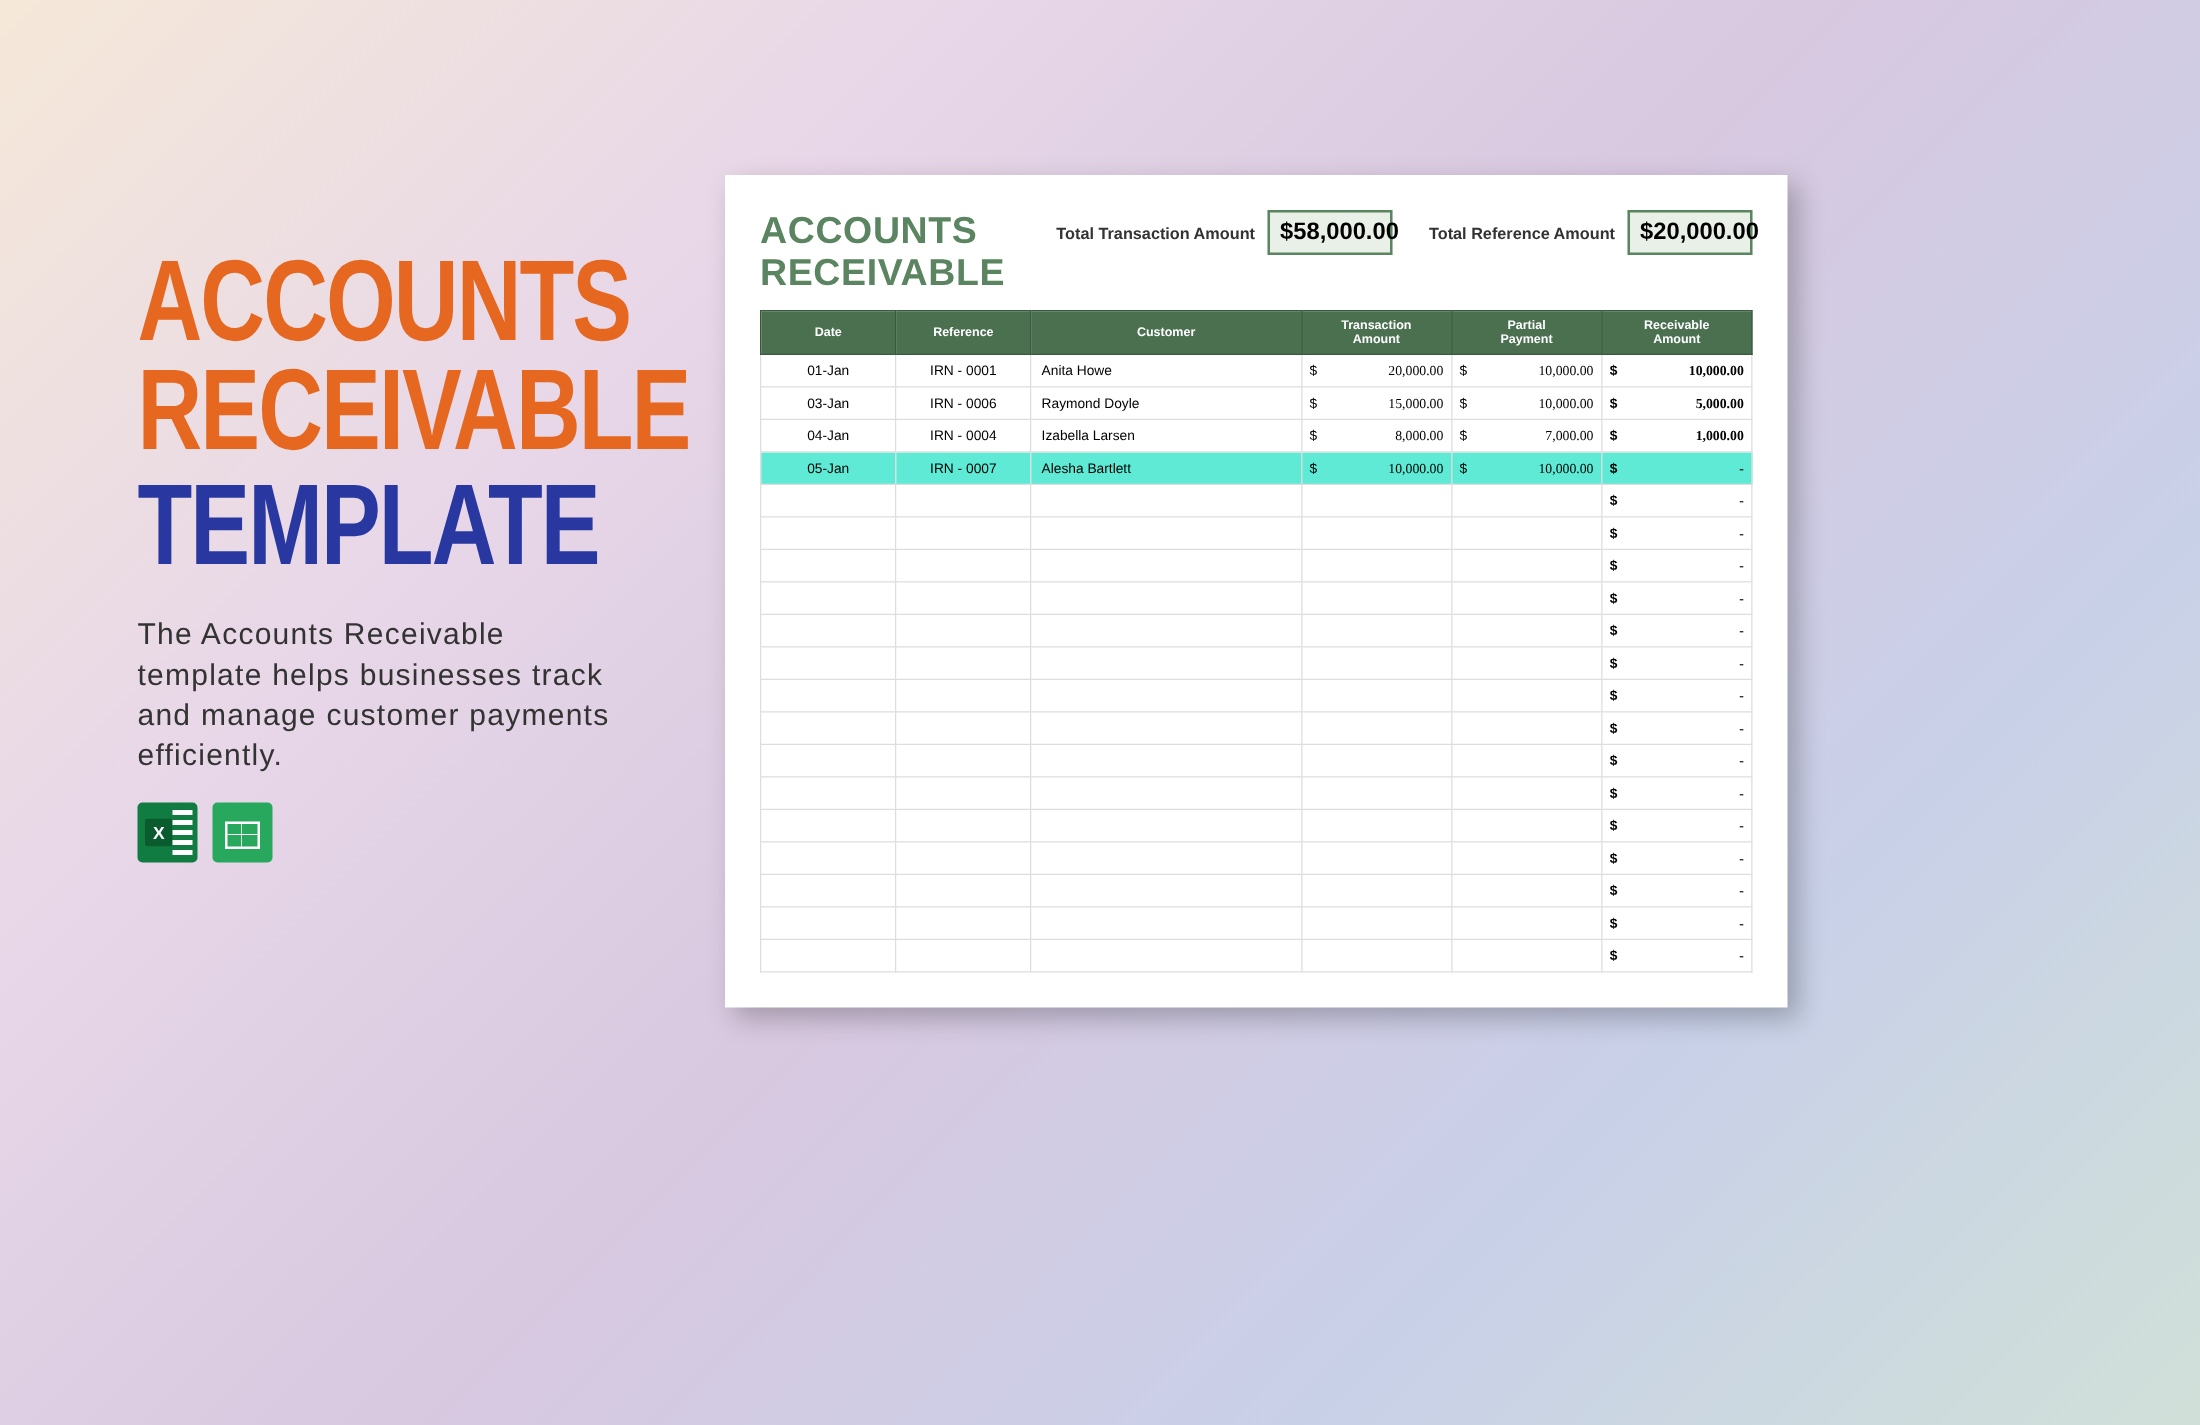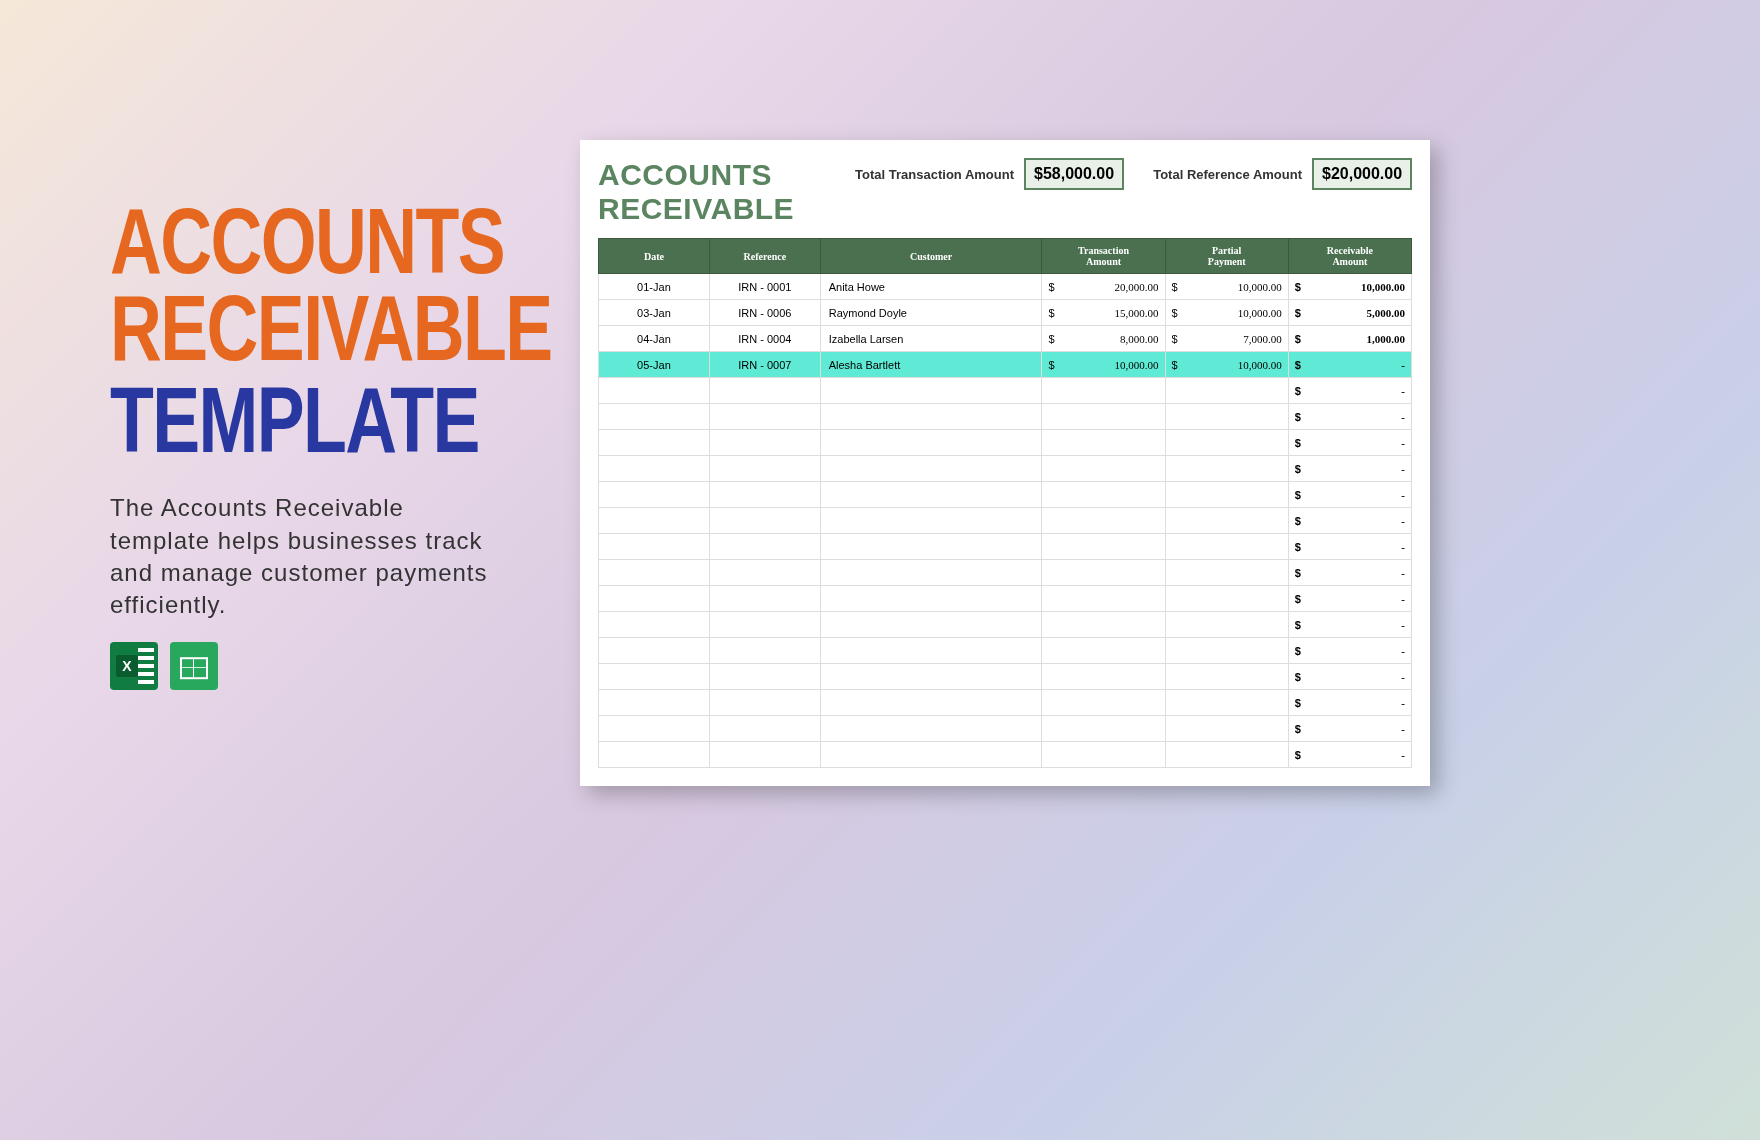--- a/index.html
+++ b/index.html
@@ -103,21 +103,21 @@
   background-position: center;
   background-repeat: no-repeat;
 }
 .spreadsheet {
   position: absolute;
   left: 580px;
   top: 140px;
   width: 850px;
   background: #fff;
   box-shadow: 8px 8px 20px rgba(0,0,0,0.25);
-  padding: 18px;
+  padding: 28px;
 }
 .sheet-header {
   display: flex;
   justify-content: space-between;
   align-items: flex-start;
   margin-bottom: 12px;
 }
 .sheet-title {
   font-size: 30px;
   font-weight: 800;
@@ -140,37 +140,36 @@
   color: #333;
   width: 170px;
   text-align: right;
 }
 .total-value {
   width: 100px;
   padding: 5px 8px;
   border: 2px solid #5a8560;
   background: #e8f0e8;
   font-weight: 700;
-  font-size: 16px;
+  font-size: 19px;
   text-align: center;
 }
 table {
   width: 100%;
   border-collapse: collapse;
   font-size: 11px;
 }
 thead th {
   background: #4a7050;
   color: #fff;
   font-weight: 700;
   padding: 6px 4px;
   text-align: center;
   font-size: 10px;
   border: 1px solid #3a5a40;
-  font-family: Liberation Serif, serif;
 }
 thead th .th-line { display: block; }
 tbody td {
   border: 1px solid #ddd;
   padding: 5px 6px;
   height: 26px;
   font-size: 11px;
 }
 tbody td.col-date { text-align: center; width: 90px; }
 tbody td.col-ref { text-align: center; width: 90px; }

